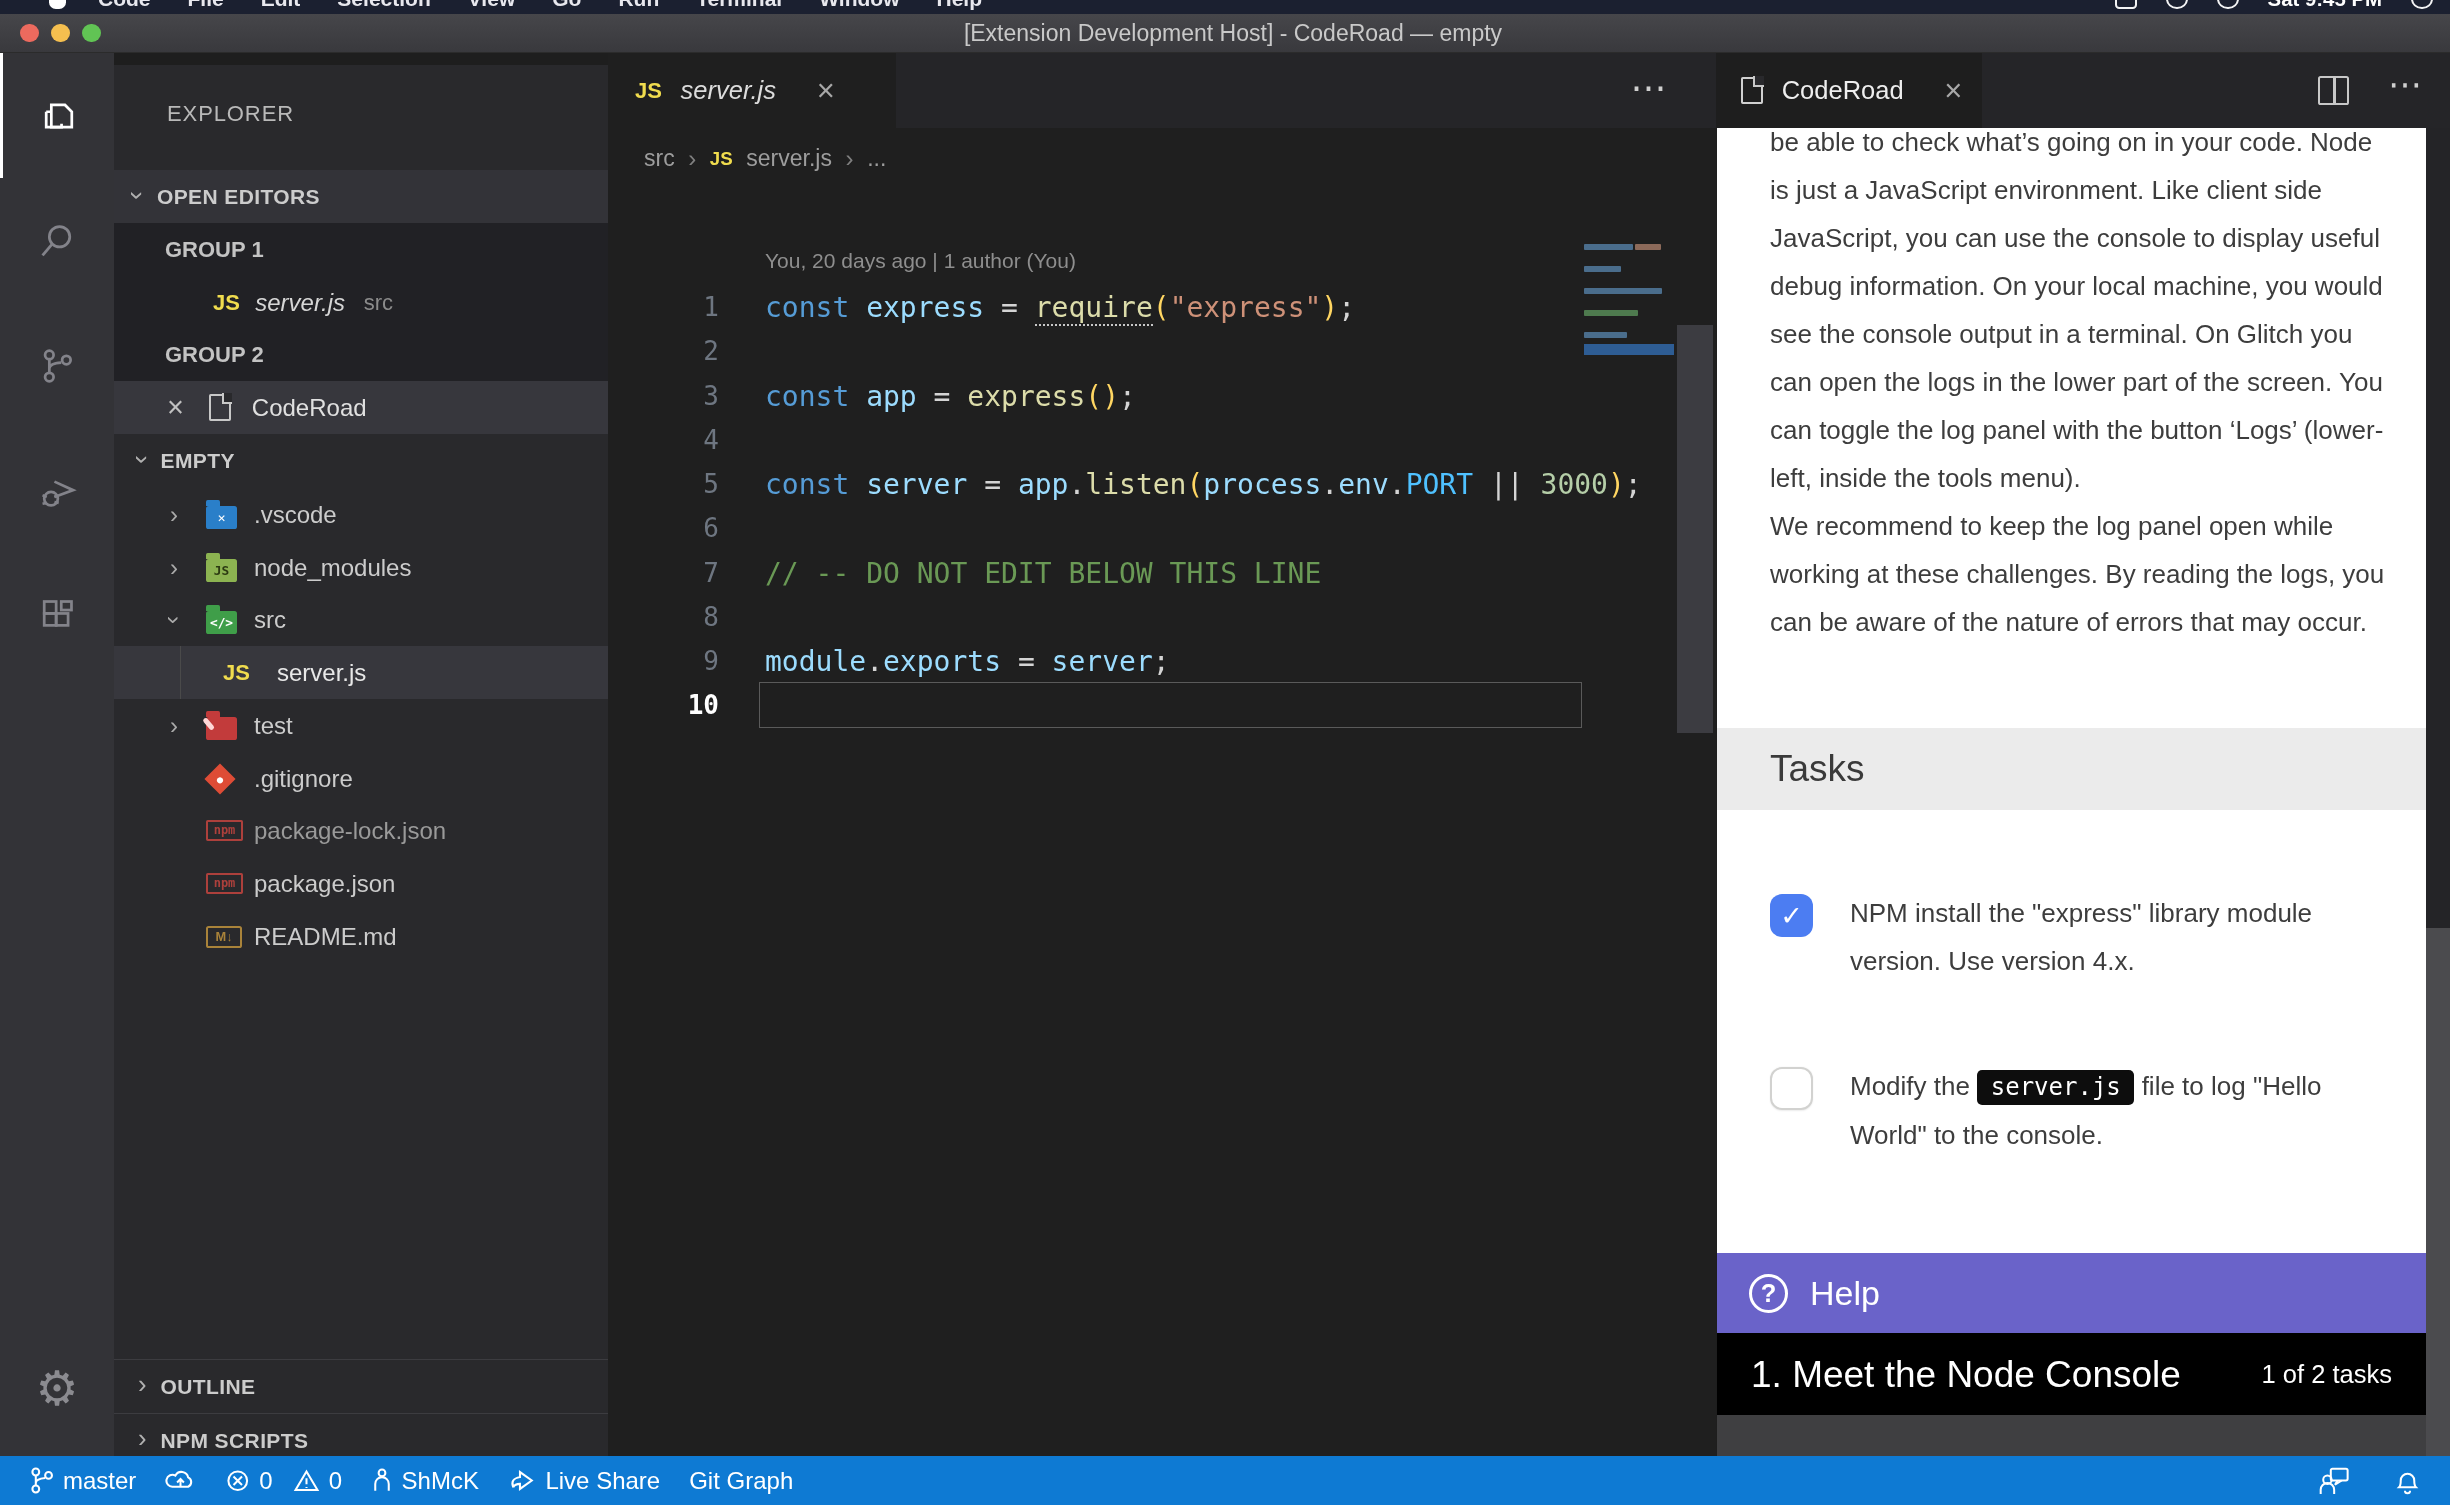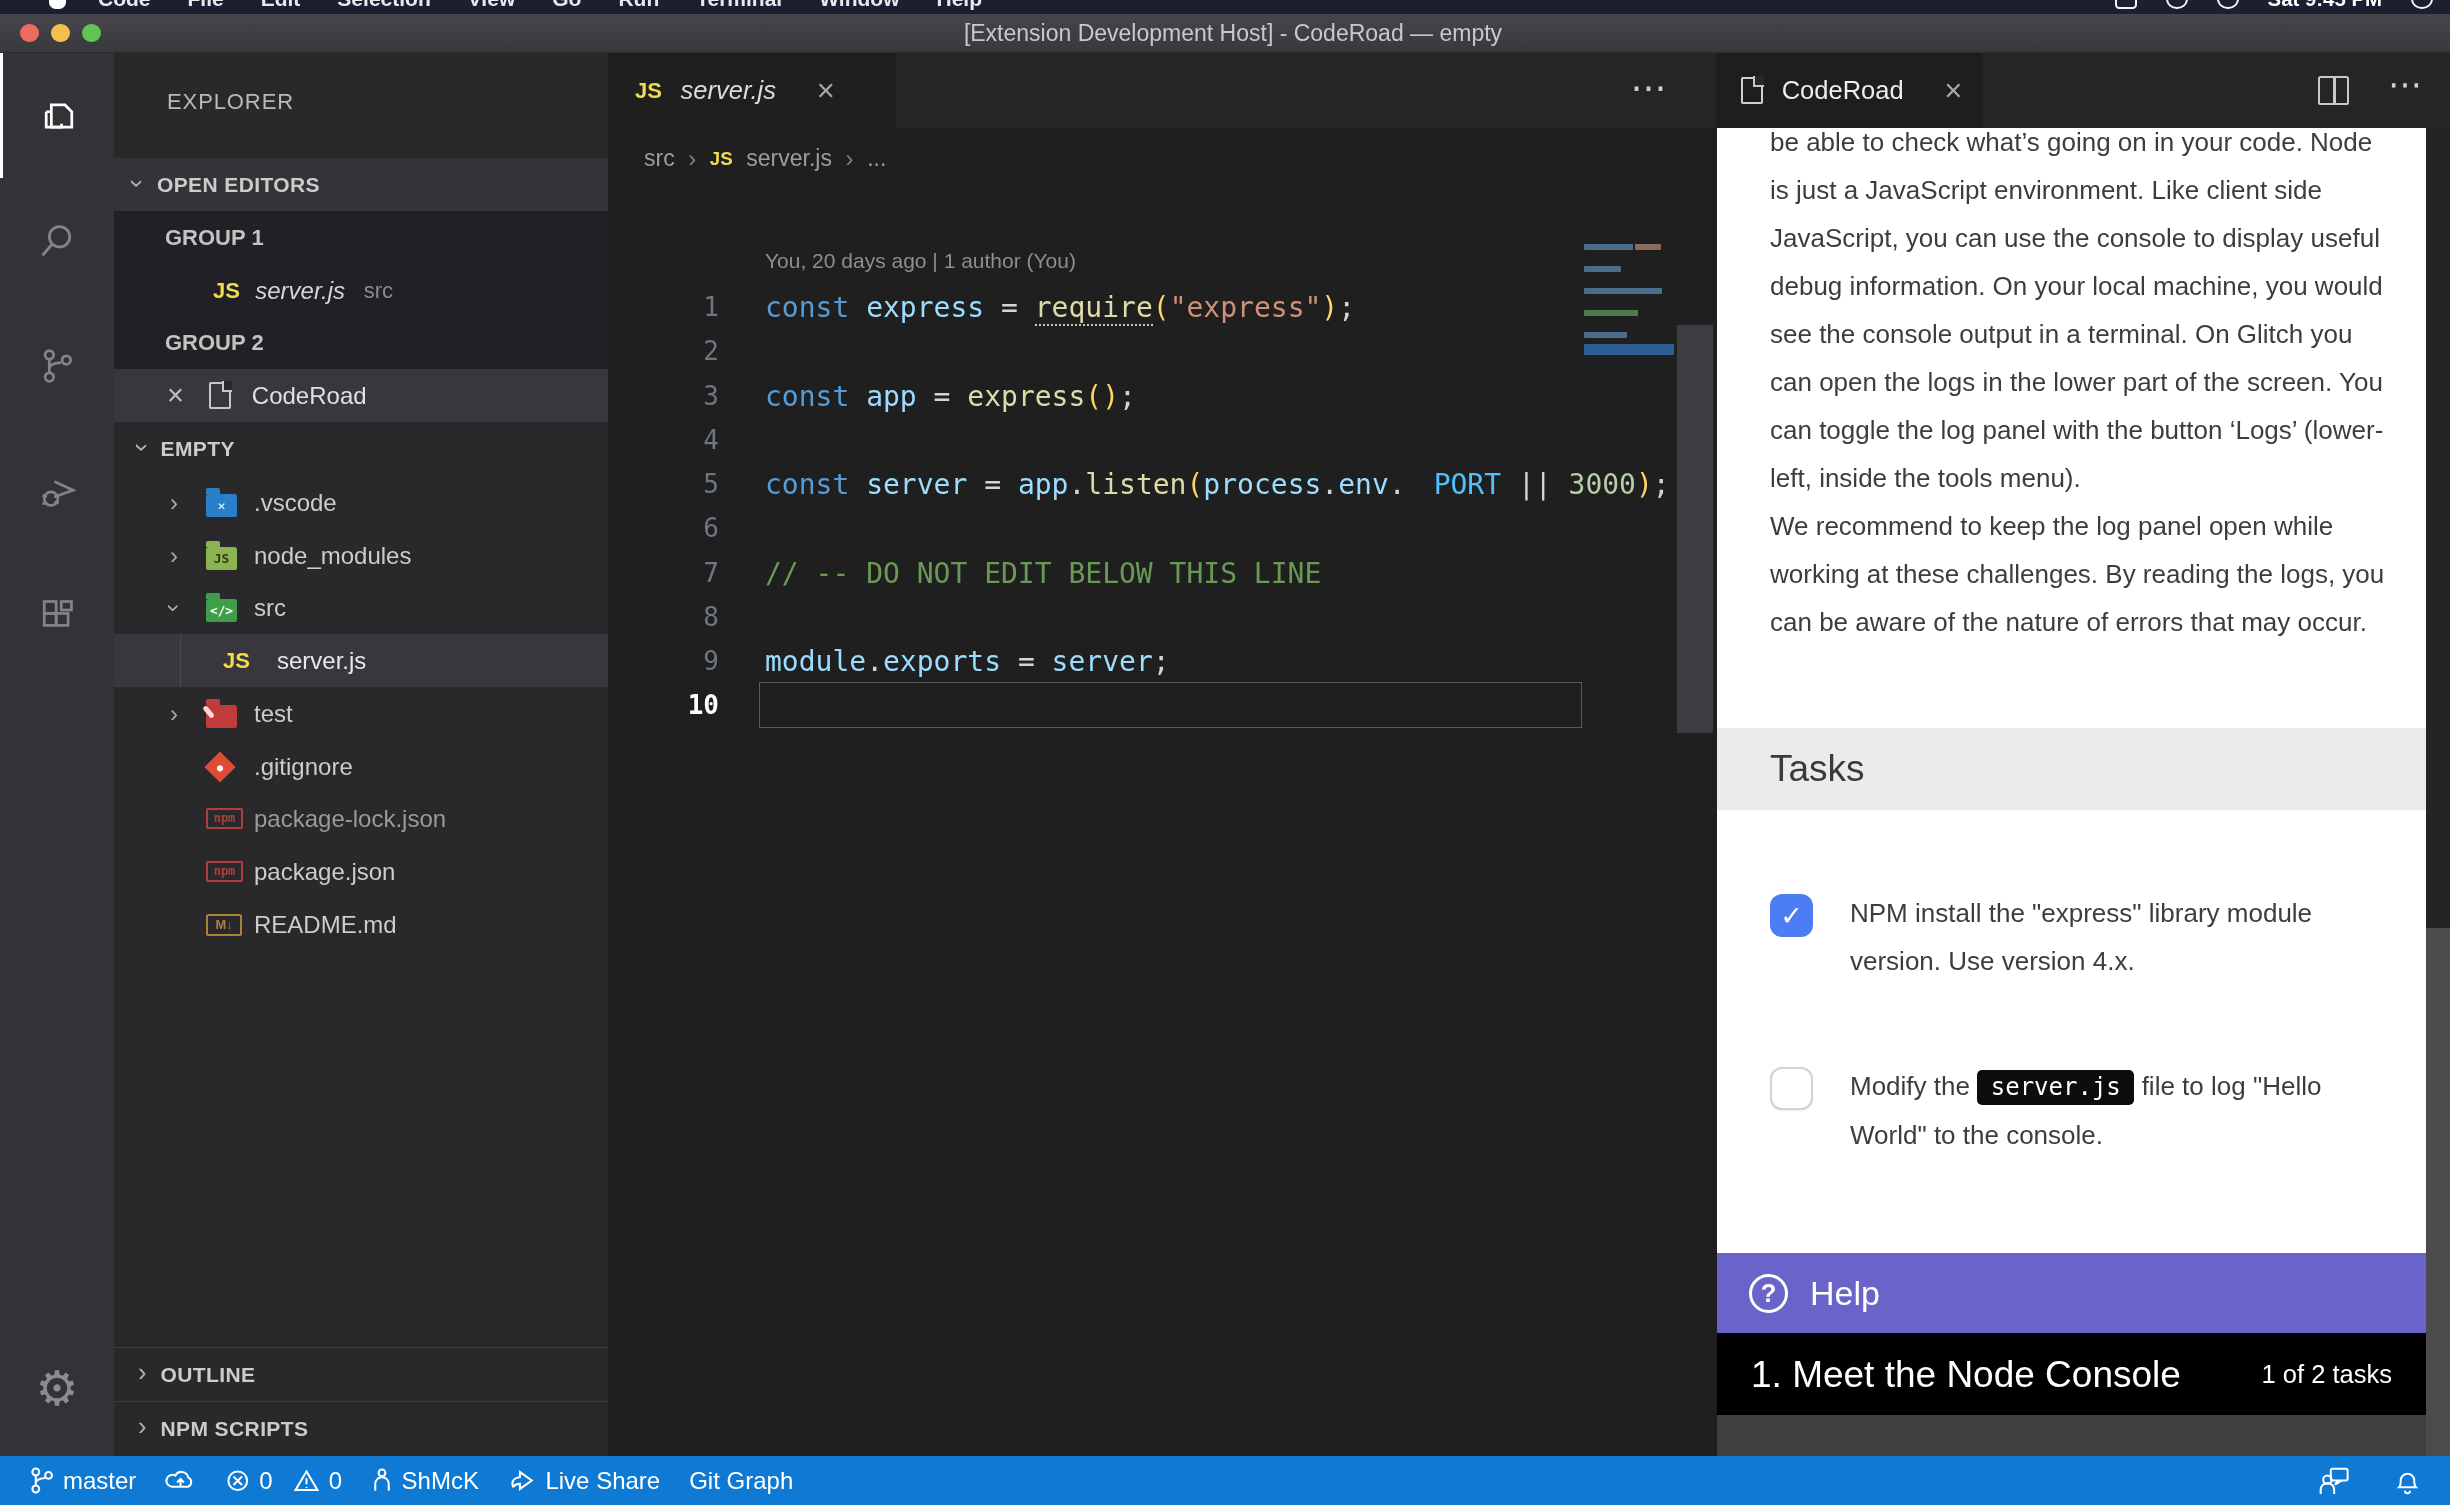--- a/index.html
+++ b/index.html
@@ -28,21 +28,21 @@
 
   
   #activitybar { position:absolute; left:0; top:0; width:114px; height:1404px; background:#333337; }
   .act-cell { position:relative; width:114px; height:125px; display:flex; align-items:center; justify-content:center; }
   .act-cell.active { border-left:3.4px solid #fff; }
   .act-cell svg { stroke:#83838a; fill:none; stroke-width:3.2; }
   .act-cell.active svg { stroke:#ffffff; }
   #gear-cell { position:absolute; bottom:6.8px; left:0; }
 
   
-  #sidebar { position:absolute; left:114px; top:0; width:494px; height:1404px; background:#29292c; overflow:hidden; }
+  #sidebar { position:absolute; left:114px; top:12px; width:494px; height:1404px; background:#29292c; overflow:hidden; }
   #sidebar-title { position:absolute; top:36px; left:53px; color:#b9b9b9; font-size:22px; letter-spacing:0.9px; }
   .sec-header { position:absolute; left:0; width:494px; height:54px; display:flex; align-items:center; color:#cccccc;
     font-size:21px; font-weight:bold; letter-spacing:0.4px; }
   .chev { display:inline-block; color:#b0b0b0; font-size:25.5px; font-weight:normal; transform:translateY(-1.7px); }
   .chev.down { transform:rotate(90deg) translateX(-1.7px); }
   #openeditors-header { top:105px; background:#333338; padding-left:18.7px; gap:15.3px; }
   #openeditors-list { position:absolute; top:158px; left:0; width:494px; height:211px; background:#212125; }
   .group-label { position:absolute; left:51px; height:53px; display:flex; align-items:center; color:#c3c3c3;
     font-size:22px; font-weight:bold; }
   .oe-row { position:absolute; left:0; width:494px; height:53px; display:flex; align-items:center; font-size:24px; color:#cfcfcf; }
@@ -91,21 +91,21 @@
 
   #code-area { position:absolute; top:136px; left:0; width:1108px; height:1268px; overflow:hidden; }
   .code-line { position:absolute; left:0; width:1108px; height:44px; display:flex; align-items:center;
     font-family:"DejaVu Sans Mono", monospace; font-size:28px; white-space:pre; }
   .gutter { position:absolute; left:0; width:111px; text-align:right; color:#6e7681; font-size:26px;
     font-family:"DejaVu Sans Mono", monospace; }
   .code-text { position:absolute; left:157px; white-space:pre; }
   .cur-line-box { position:absolute; left:151px; width:823px; height:46px; border:1.7px solid #5a5a5a; }
   .tok-kw{color:#569cd6;} .tok-var{color:#9cdcfe;} .tok-op{color:#d4d4d4;} .tok-fn{color:#dcdcaa;}
   .tok-fnu{color:#dcdcaa; border-bottom:2.6px dotted #c8c8c8;} .tok-par{color:#ffd662;} .tok-str{color:#ce9178;}
-  .tok-com{color:#6a9955;} .tok-cnst{color:#4fc1ff;margin-left:28px;} .tok-num{color:#b5cea8;}
+  .tok-com{color:#6a9955;} .tok-cnst{color:#4fc1ff;} .tok-num{color:#b5cea8;}
 
   
   #minimap { position:absolute; top:55px; left:976px; width:90px; height:187px; }
   .mm-line { position:absolute; height:6px; border-radius:0.9px; }
   #mm-hl { position:absolute; left:0; top:100px; width:90px; height:11px; background:#2e5d94; }
   #v-scroll { position:absolute; top:136px; left:1069px; width:36px; height:408px; background:#3c3c41; }
 
   
   #coderoad { position:absolute; left:1717px; top:0; width:733px; height:1404px; background:#252528; }
   #cr-tabbar { position:absolute; top:0; left:0; width:733px; height:75px; background:#252528; }

